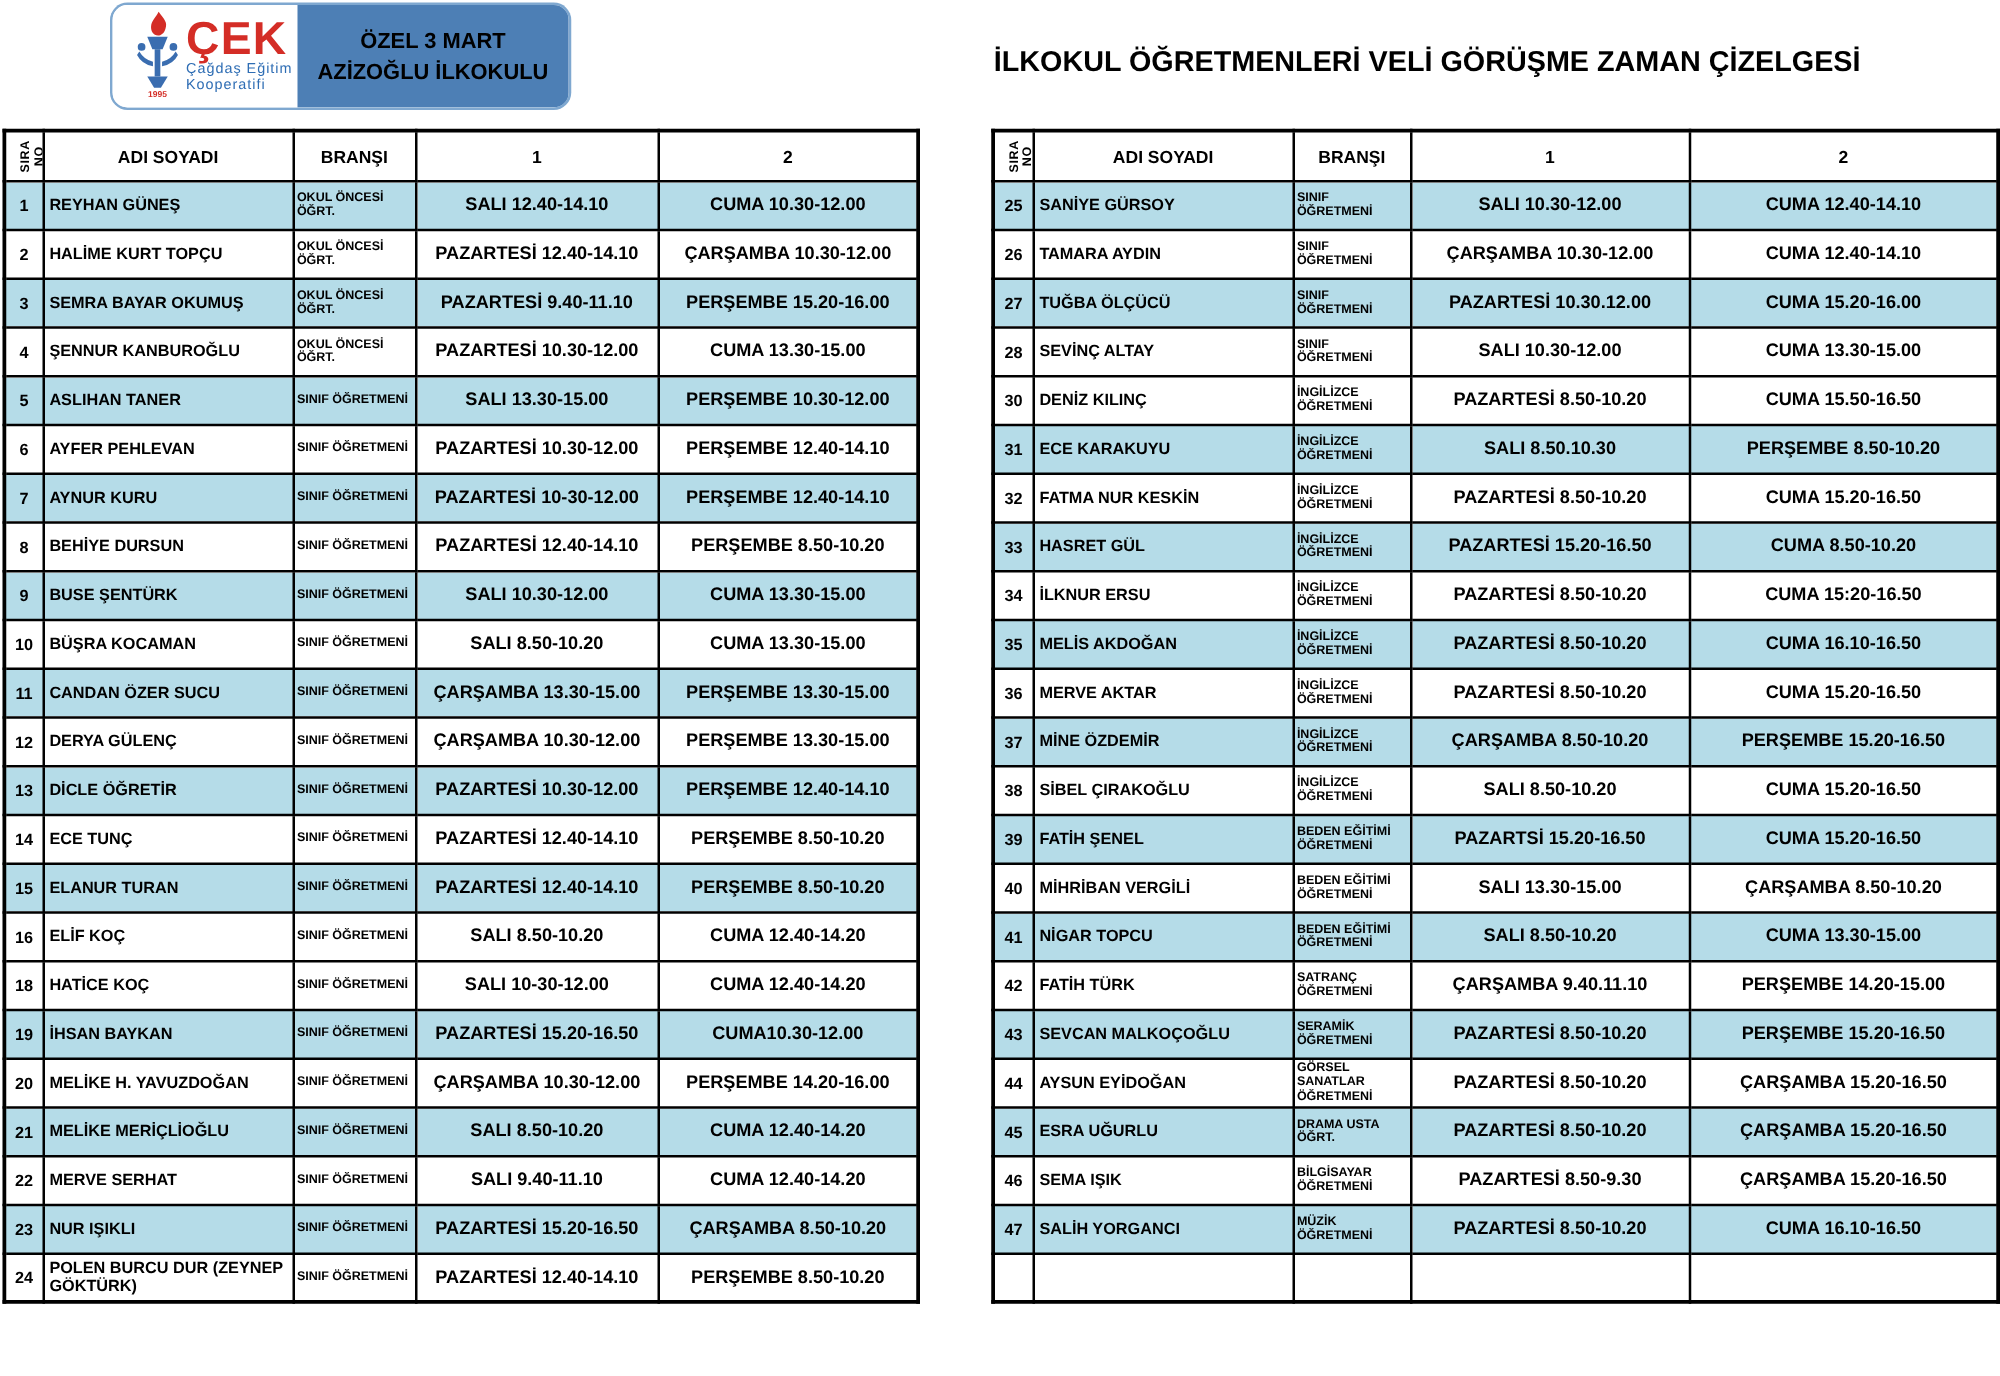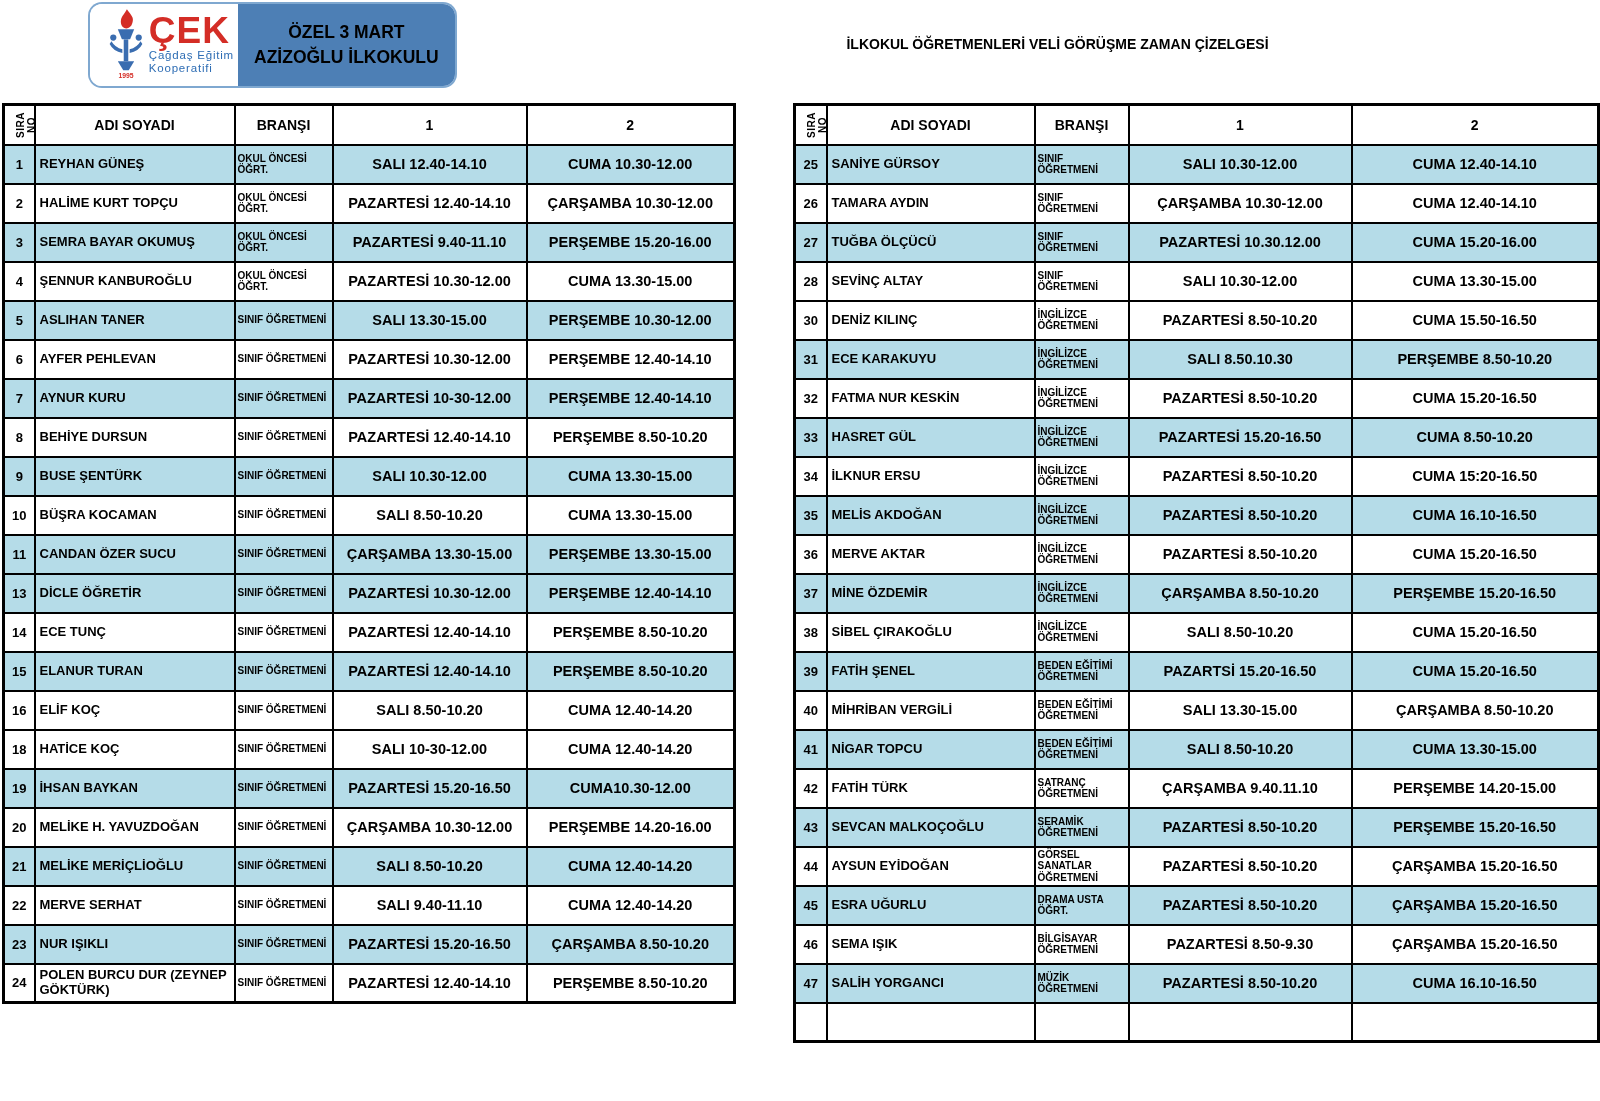--- a/index.html
+++ b/index.html
@@ -38,21 +38,21 @@
   }
   .logo-badge {
     background:#4d7fb5;
     color:#000000; font-weight:bold; font-size:17.5px; line-height:1.45;
     display:flex; flex-direction:column; align-items:center; justify-content:center;
     padding:0 16px; min-width:208px; text-align:center;
   }
 
   .page-title {
     position:absolute; left:795px; top:36px; width:525px;
-    text-align:center; font-size:14px; font-weight:bold;
+    text-align:center; font-size:23px; font-weight:bold;
     white-space:nowrap;
   }
 
   
   table.sched {
     position:absolute; top:103px;
     border-collapse:collapse; table-layout:fixed;
     border:3px solid #000;
   }
   table.sched th, table.sched td { border:2px solid #000; overflow:hidden; }
@@ -206,20 +206,27 @@
         <td class="slot1">SALI 8.50-10.20</td>
         <td class="slot2">CUMA 13.30-15.00</td>
       </tr>
       <tr class="shaded">
         <td class="no">11</td>
         <td class="name">CANDAN ÖZER SUCU</td>
         <td class="branch">SINIF ÖĞRETMENİ</td>
         <td class="slot1">ÇARŞAMBA 13.30-15.00</td>
         <td class="slot2">PERŞEMBE 13.30-15.00</td>
       </tr>
+      <tr>
+        <td class="no">12</td>
+        <td class="name">DERYA GÜLENÇ</td>
+        <td class="branch">SINIF ÖĞRETMENİ</td>
+        <td class="slot1">ÇARŞAMBA 10.30-12.00</td>
+        <td class="slot2">PERŞEMBE 13.30-15.00</td>
+      </tr>
       <tr class="shaded">
         <td class="no">13</td>
         <td class="name">DİCLE ÖĞRETİR</td>
         <td class="branch">SINIF ÖĞRETMENİ</td>
         <td class="slot1">PAZARTESİ 10.30-12.00</td>
         <td class="slot2">PERŞEMBE 12.40-14.10</td>
       </tr>
       <tr>
         <td class="no">14</td>
         <td class="name">ECE TUNÇ</td>

